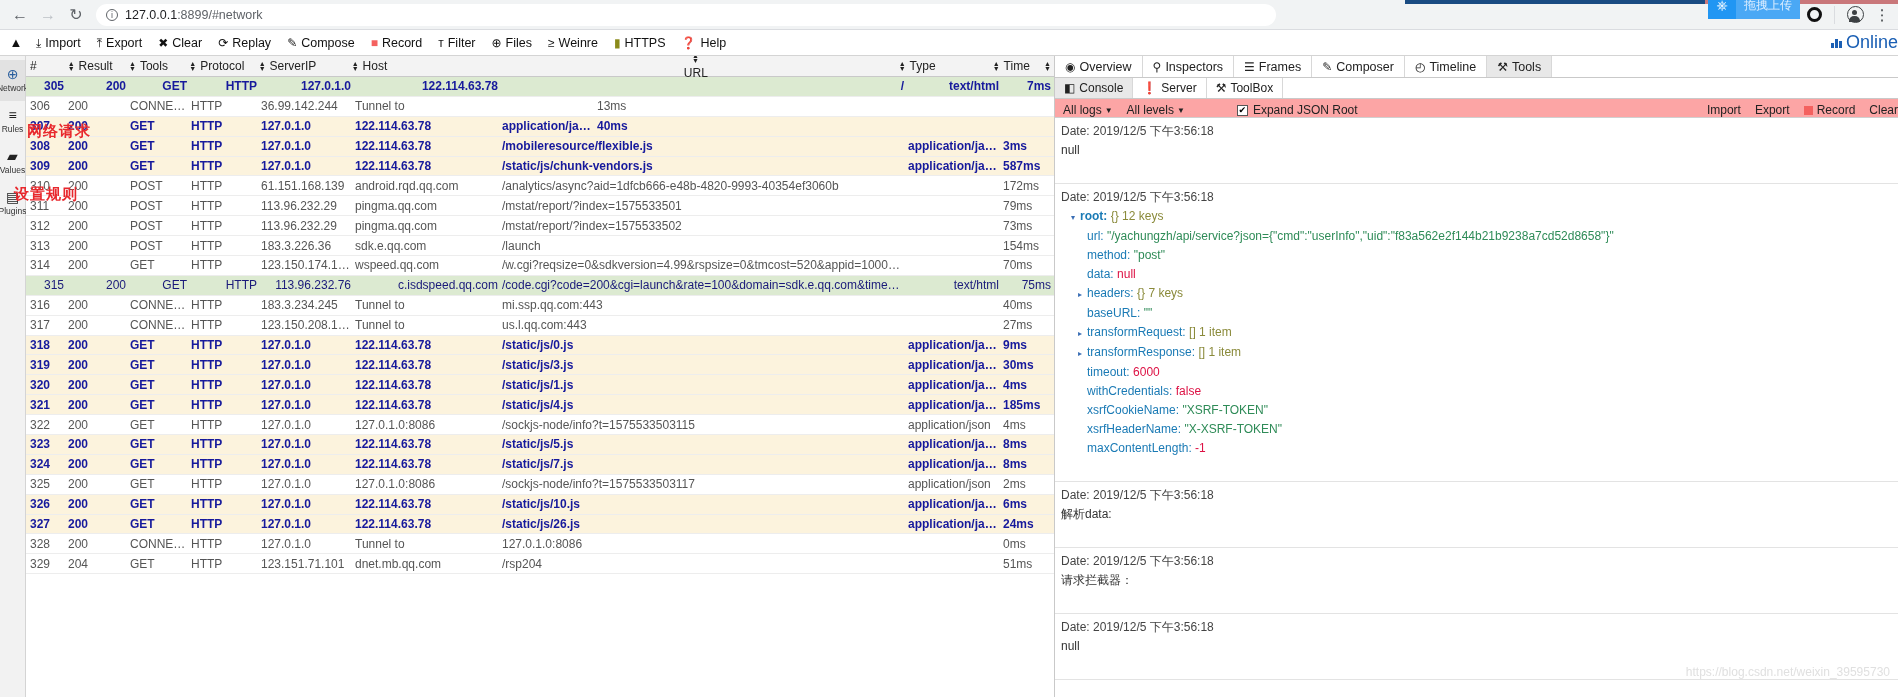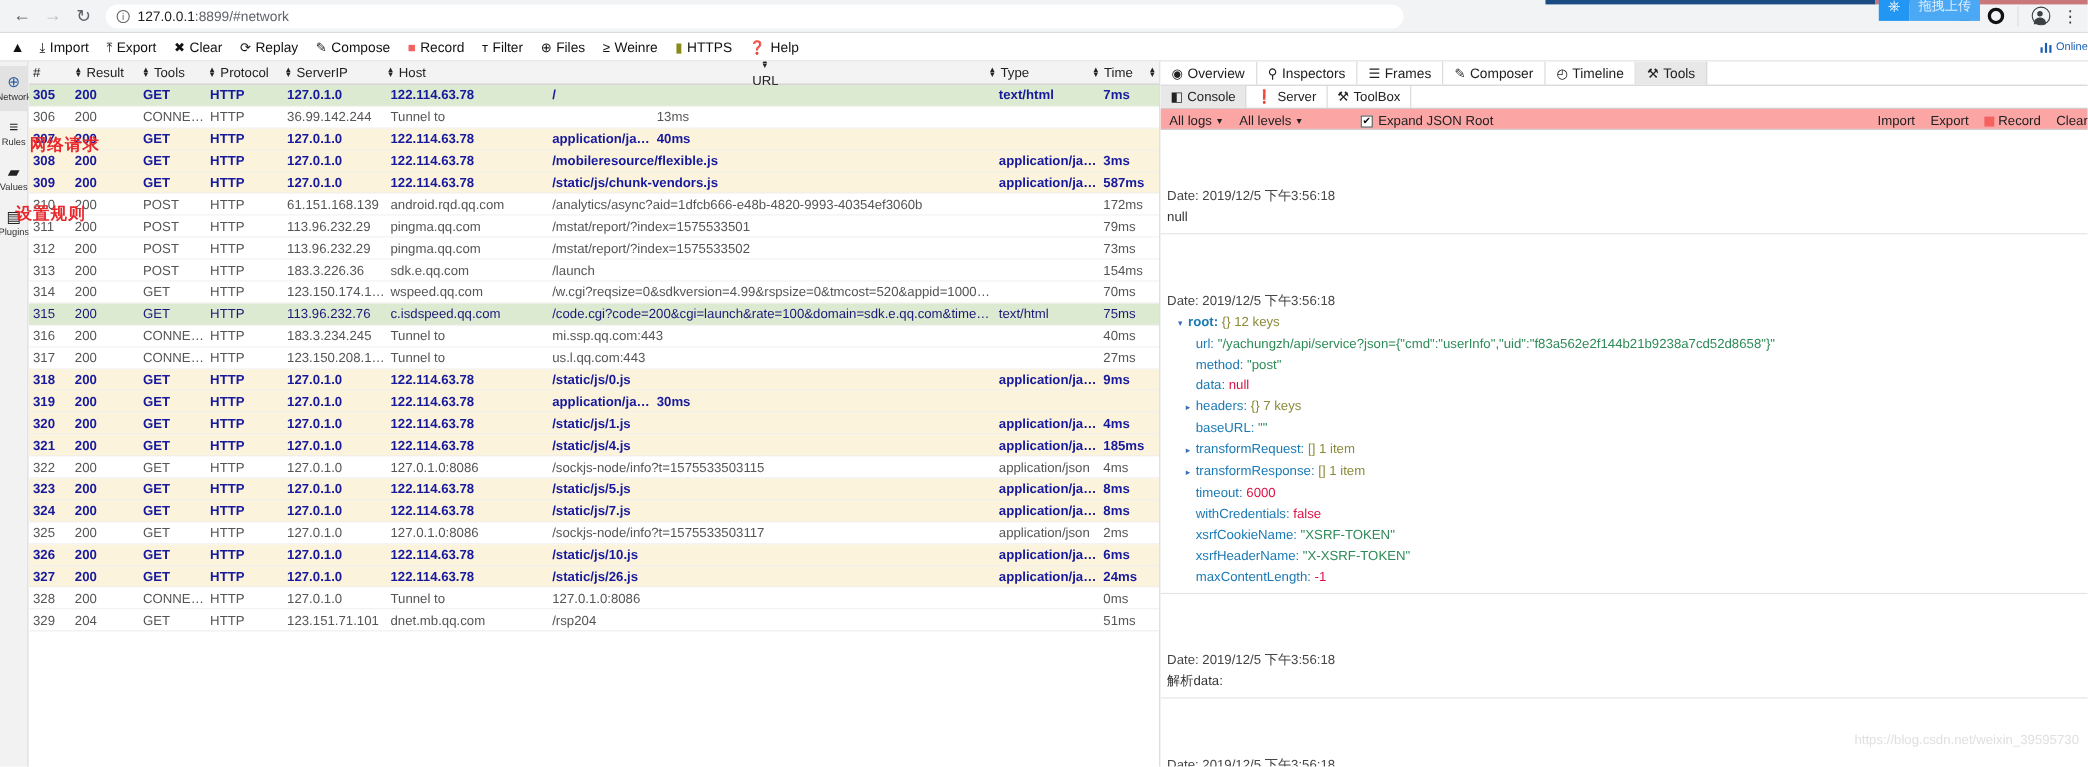--- a/index.html
+++ b/index.html
@@ -153,21 +153,21 @@
     white-space: nowrap;
   }
   .tb-ic { font-size: 12px; display: inline-flex; align-items: center; }
   .tb-ic.red { color: #f4615f; }
   .tb-ic.gold { color: #8a8a1a; }
   #online-badge {
     margin-left: auto;
     display: flex; align-items: center; gap: 4px;
     color: #1a5fb4;
     padding-right: 0px;
-    font-size: 10px;
+    font-size: 18px;
   }
   .bars-ic {
     display: inline-flex; align-items: flex-end; gap: 1.5px; height: 11px;
   }
   .bars-ic i { display:block; width: 2.5px; background: #1a5fb4; }
   .bars-ic i:nth-child(1){height:5px}
   .bars-ic i:nth-child(2){height:9px}
   .bars-ic i:nth-child(3){height:7px}
 
   
@@ -234,21 +234,21 @@
   #net-rows { flex: 1; overflow: hidden; }
   .nrow {
     display: flex;
     height: 19.9px;
     align-items: center;
     border-bottom: 1px solid #ededed;
     font-size: 12px;
     white-space: nowrap;
   }
   .nrow .c { overflow: hidden; text-overflow: ellipsis; padding-left: 4px; }
-  .nrow.green { background: #dcead1; }
+  .nrow.green { background: #dcead1; text-align: right; }
   .nrow.yellow { background: #fcf3dd; }
   .nrow.white { background: #fff; }
   .nrow.bold .c { font-weight: bold; color: #16199c; }
   .nrow.bold .c.ctype { color: #16199c; }
   .nrow.plain .c { color: #555; font-weight: normal; }
   .nrow.plain .c.cnum { color: #555; }
   .nrow.greenplain .c { color: #1a1a7a; font-weight: normal; }
 
   
   .w-num   { width: 38px; }
@@ -334,22 +334,21 @@
 
   #console-body {
     flex: 1;
     overflow: hidden;
     font-size: 12px;
     line-height: 19px;
     color: #333;
   }
   .log-entry {
     border-bottom: 1px solid #e3e3e3;
-    padding: 4px 0 5px 6px;
-    margin-top: 47px;
+    padding: 4px 0 23px 6px;
   }
   .log-date { color: #444; }
   .log-plain { color: #333; }
   .jrow { padding-left: 10px; white-space: nowrap; }
   .jrow .tw { color: #3b6fb5; display: inline-block; width: 9px; font-size: 8px; }
   .jkey { color: #1a7ab5; }
   .jkey.root { color: #1a7ab5; font-weight: bold; }
   .jmeta { color: #8a8a3a; }
   .jstr { color: #2e8b57; }
   .jnull { color: #d14; }
@@ -713,20 +712,21 @@
           <div class="c w-type ctype">application/javasc...</div>
           <div class="c w-time">9ms</div>
         </div>
         <div class="nrow yellow bold">
           <div class="c w-num cnum">319</div>
           <div class="c w-res">200</div>
           <div class="c w-meth">GET</div>
           <div class="c w-prot">HTTP</div>
           <div class="c w-sip">127.0.1.0</div>
           <div class="c w-host">122.114.63.78</div>
+          <div class="c w-url">/static/js/3.js</div>
           <div class="c w-type ctype">application/javasc...</div>
           <div class="c w-time">30ms</div>
         </div>
         <div class="nrow yellow bold">
           <div class="c w-num cnum">320</div>
           <div class="c w-res">200</div>
           <div class="c w-meth">GET</div>
           <div class="c w-prot">HTTP</div>
           <div class="c w-sip">127.0.1.0</div>
           <div class="c w-host">122.114.63.78</div>

